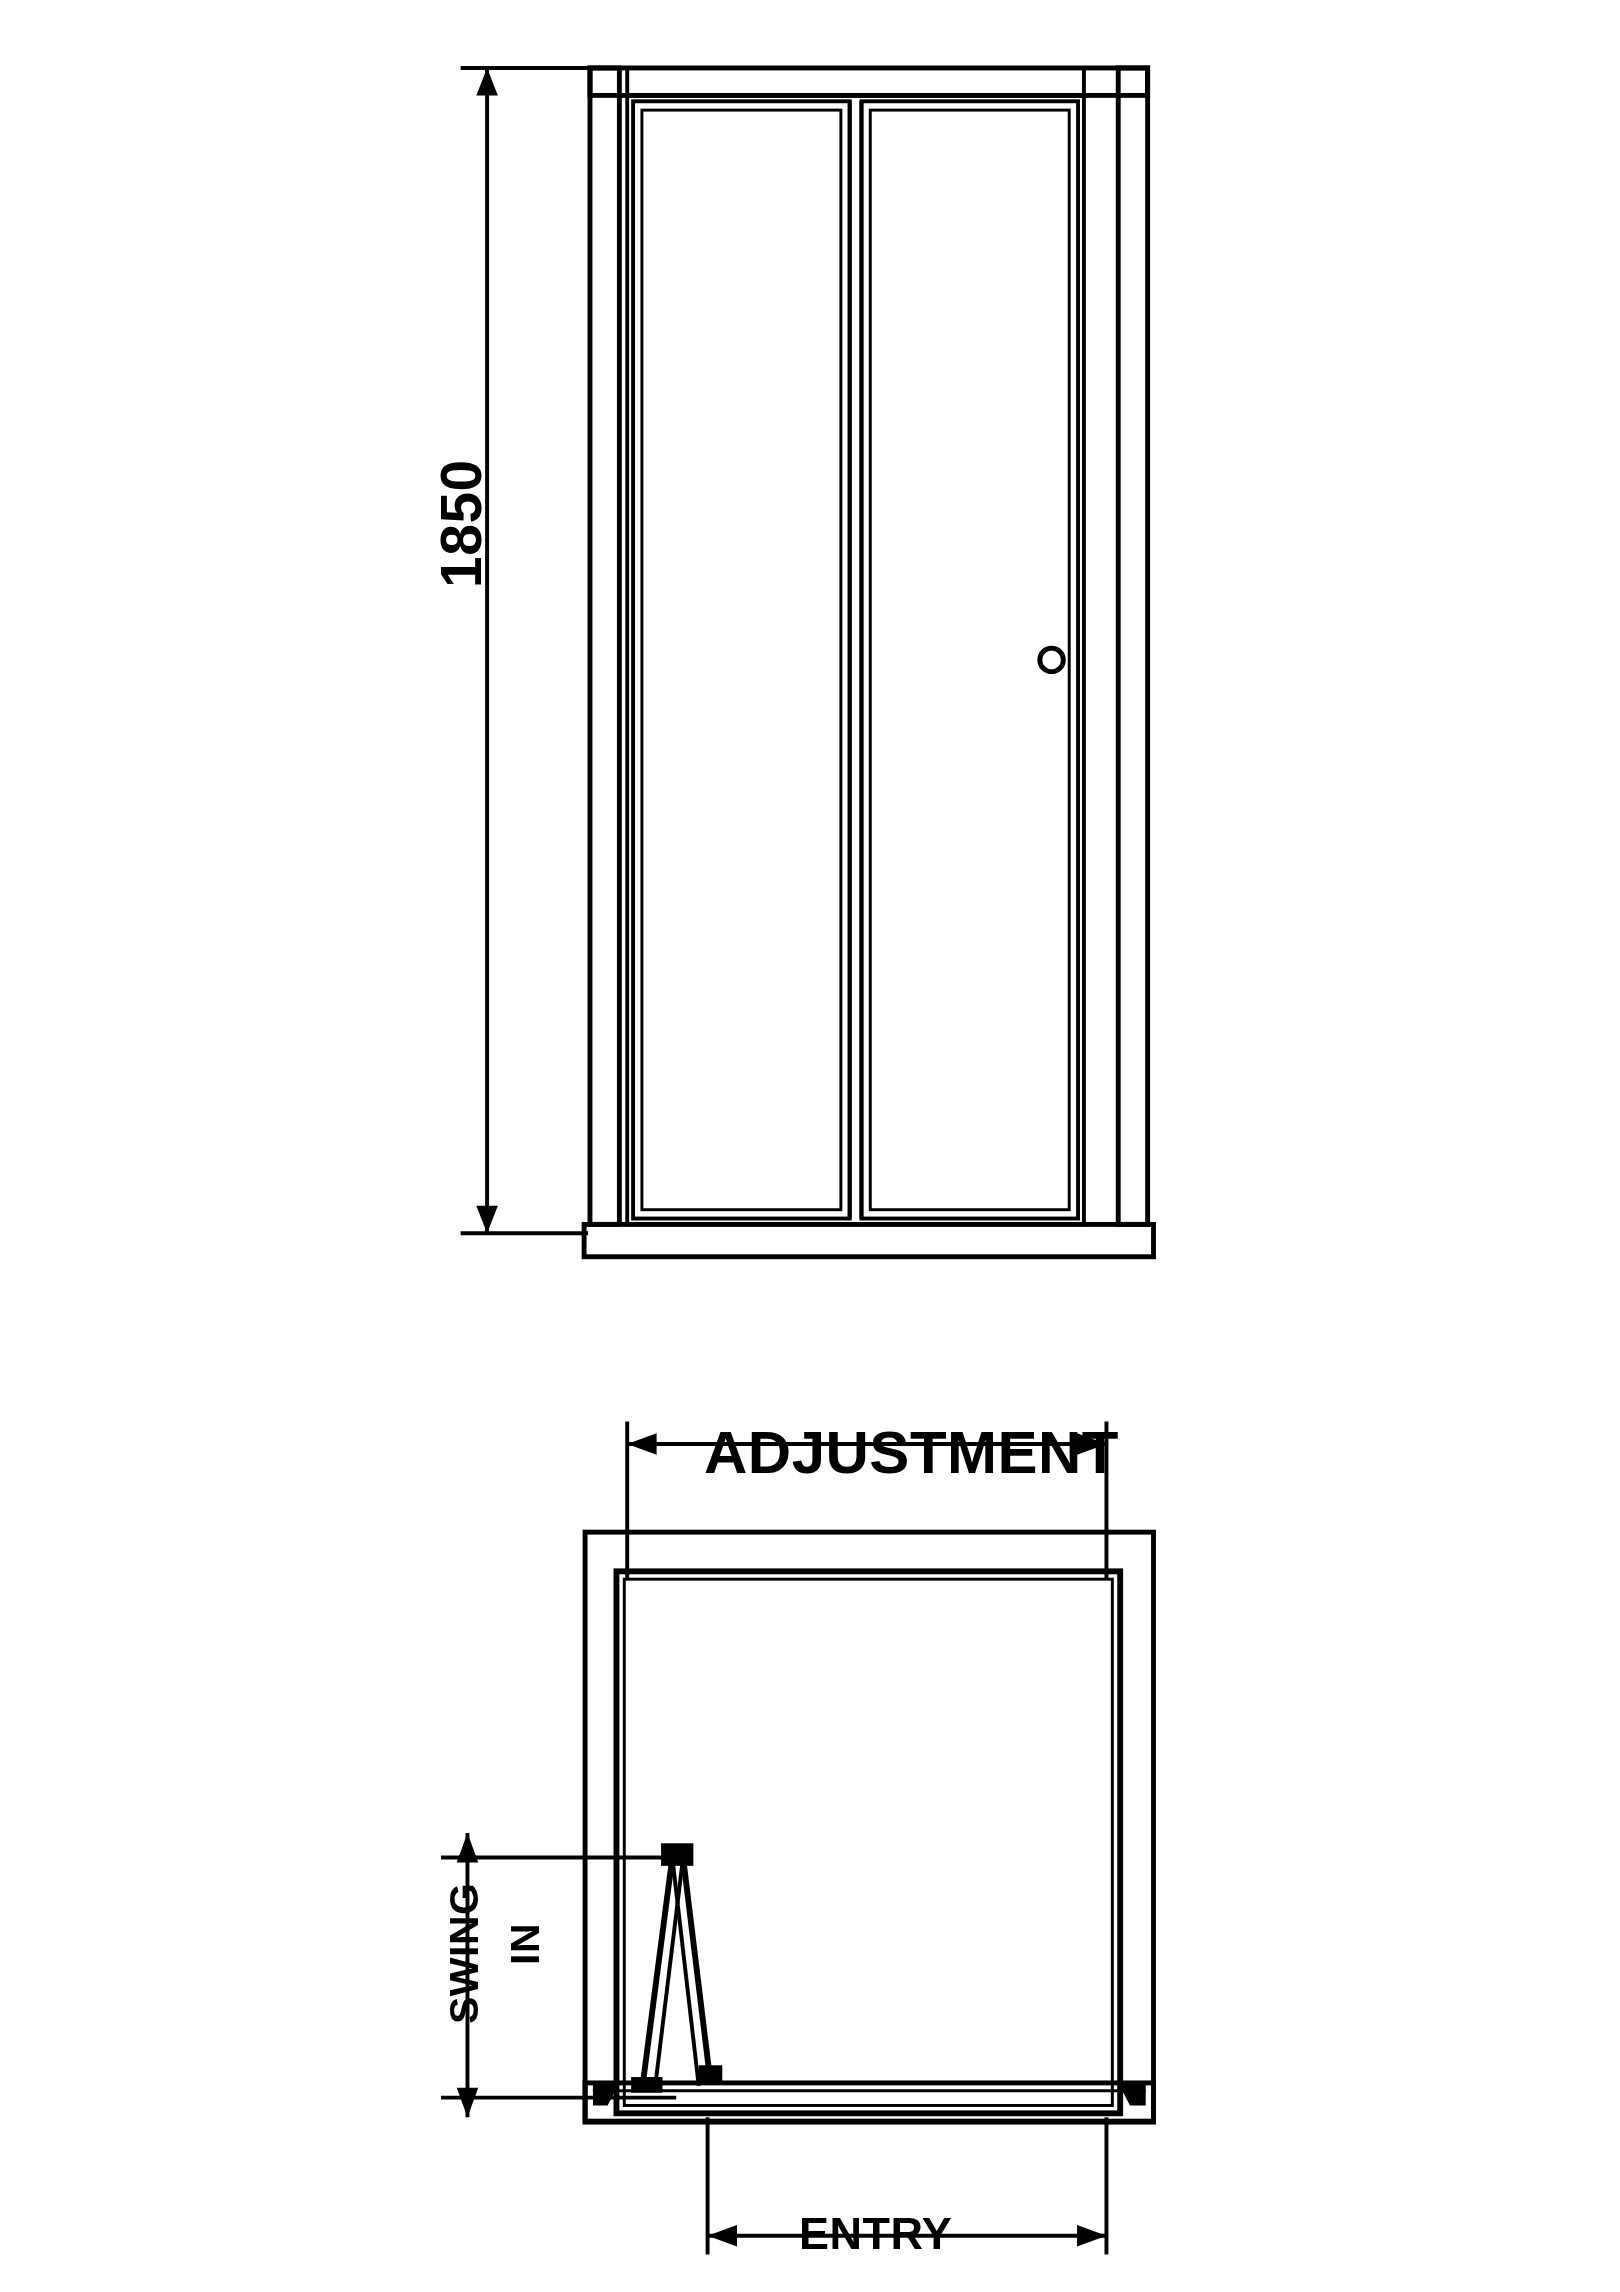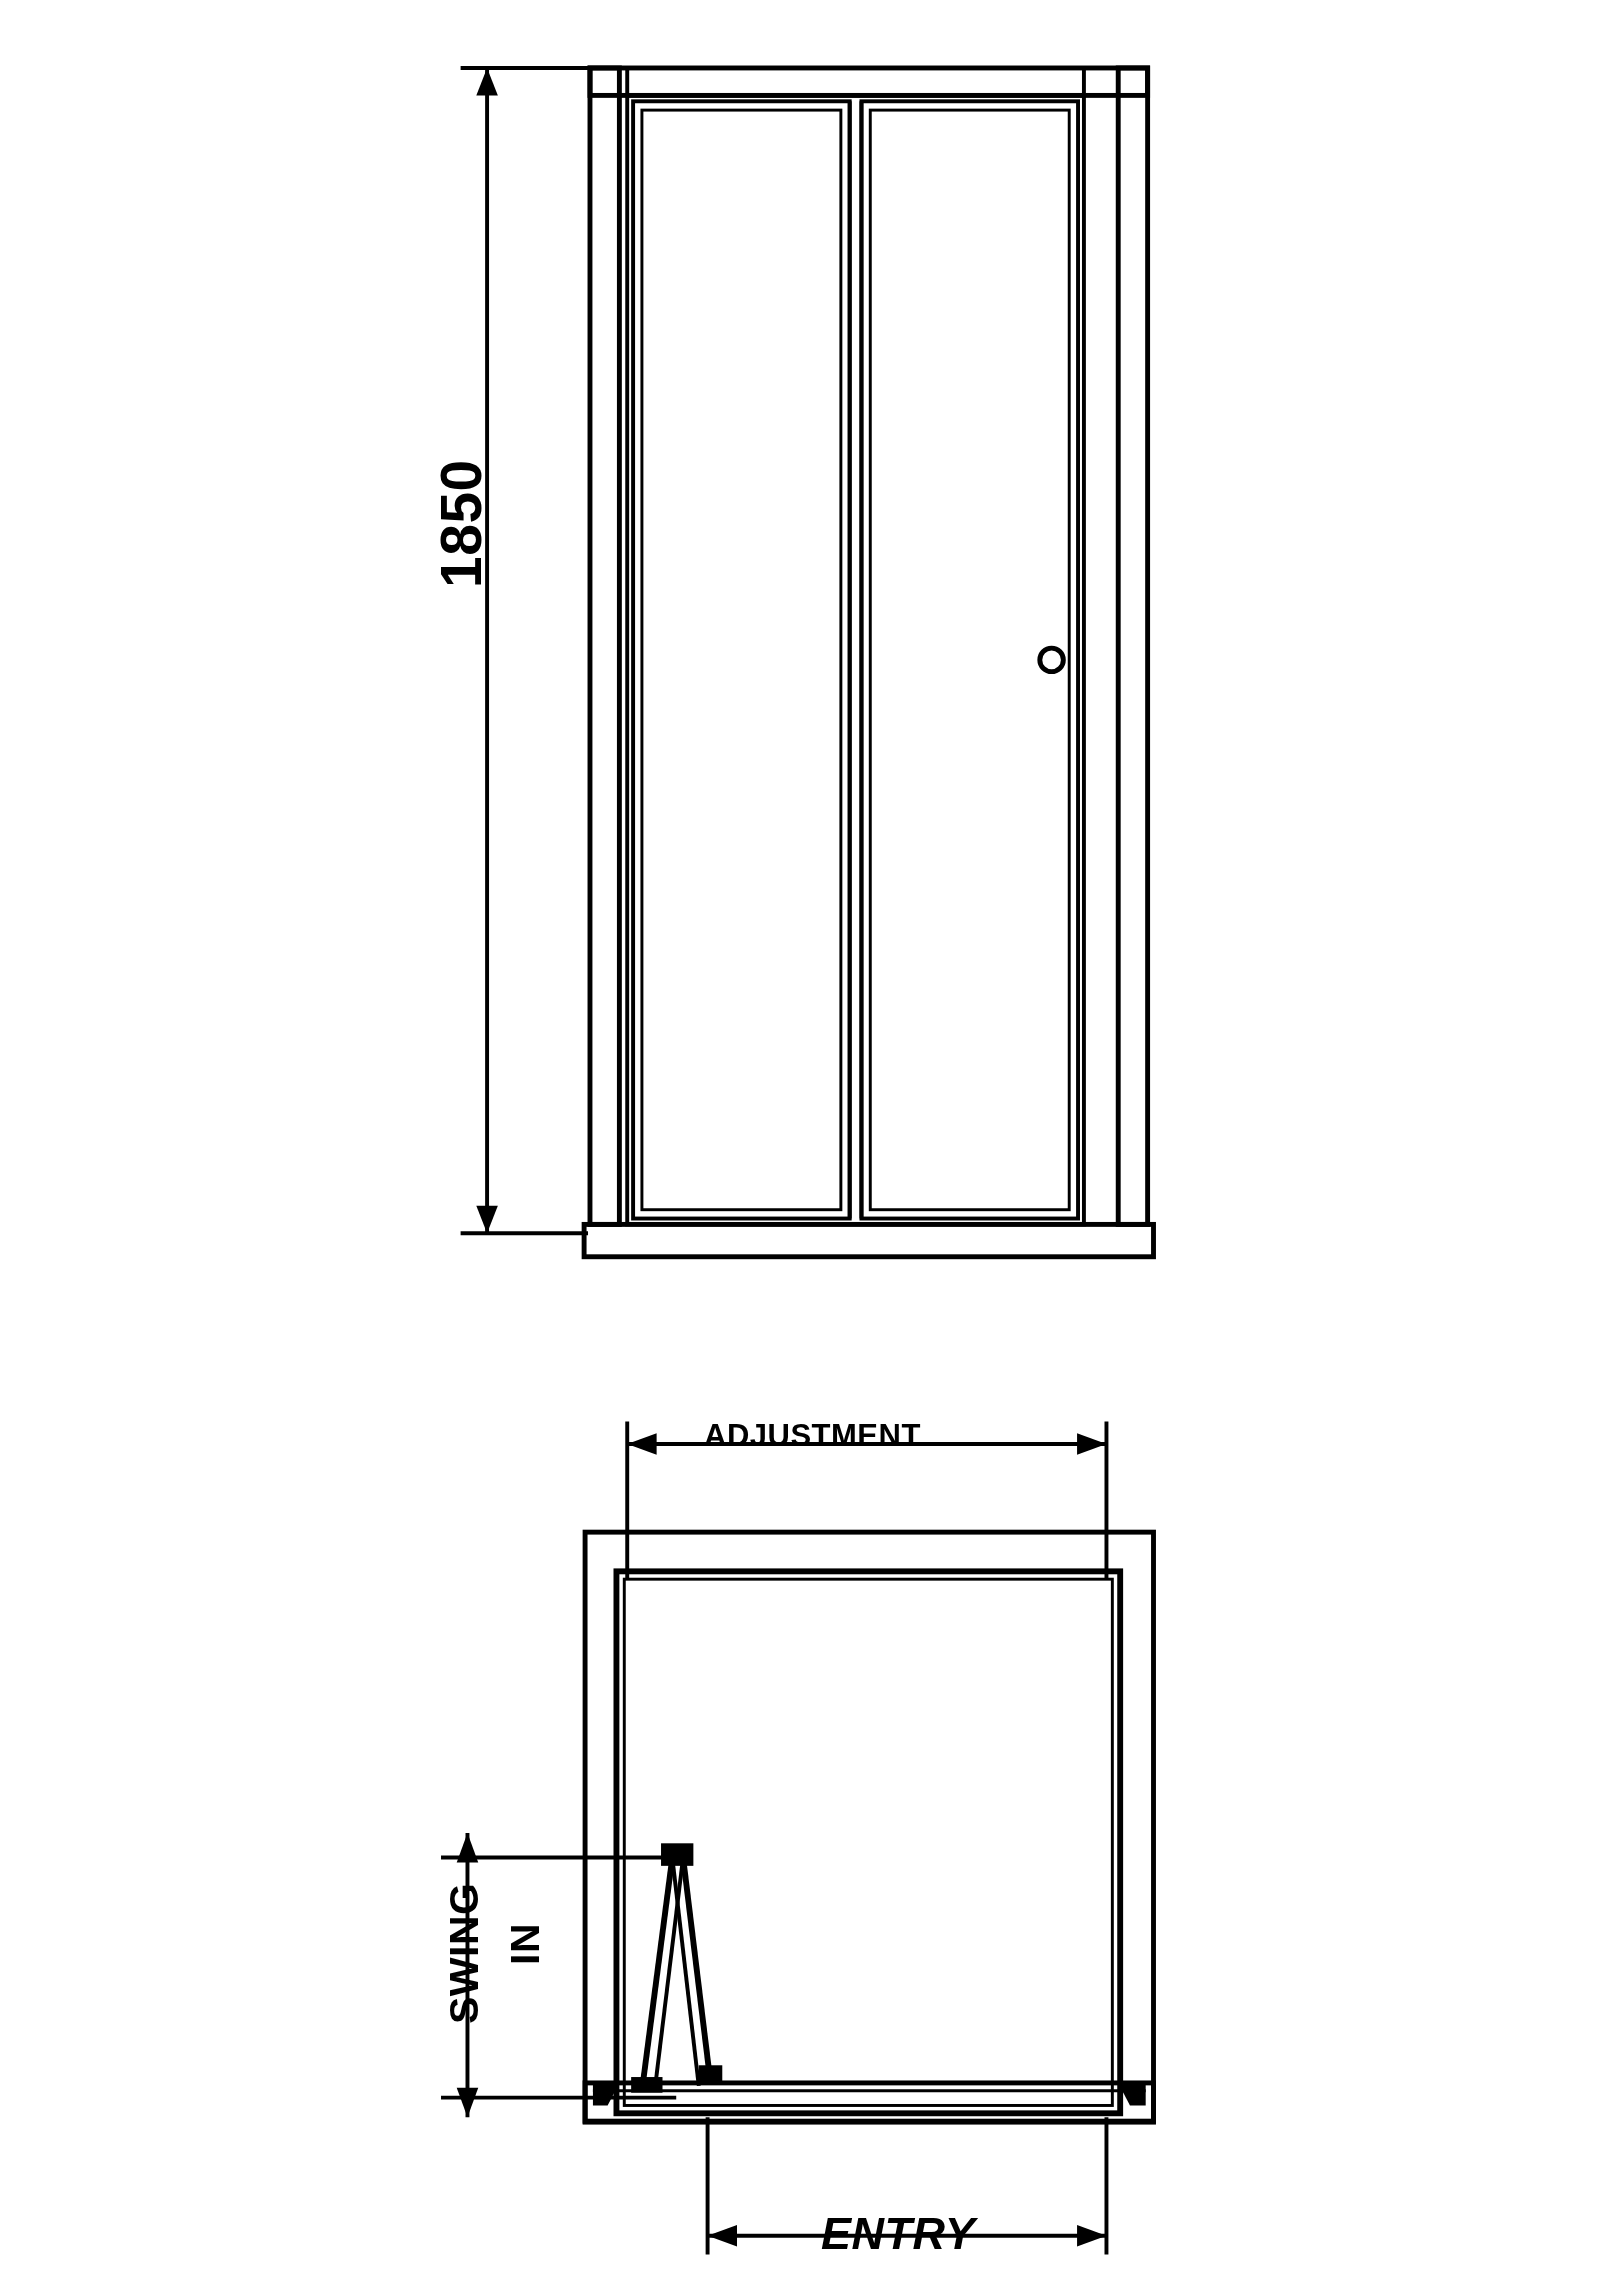--- a/index.html
+++ b/index.html
@@ -33,41 +33,40 @@
   #label-height {
     left: 428px;
     top: 588px;
     font-size: 57px;
     transform: rotate(-90deg);
     transform-origin: left top;
   }
   #label-adjustment {
     left: 704px;
     top: 1418px;
-    font-size: 31px;
+    font-size: 60px;
   }
   #label-swing {
     left: 441px;
     top: 2024px;
     font-size: 41px;
     transform: rotate(-90deg);
     transform-origin: left top;
   }
   #label-in {
     left: 502px;
     top: 1965px;
     font-size: 41px;
     transform: rotate(-90deg);
     transform-origin: left top;
   }
   #label-entry {
-    left: 821px;
+    left: 799px;
     top: 2208px;
     font-size: 45px;
-    font-style: italic;
   }
 </style>
 </head>
 <body>
 
 <svg id="drawing" viewBox="0 0 1653 2339">
 
   <g fill="none" stroke="#000000">
 
     <rect x="602" y="69" width="30" height="1180" stroke-width="5"></rect>

